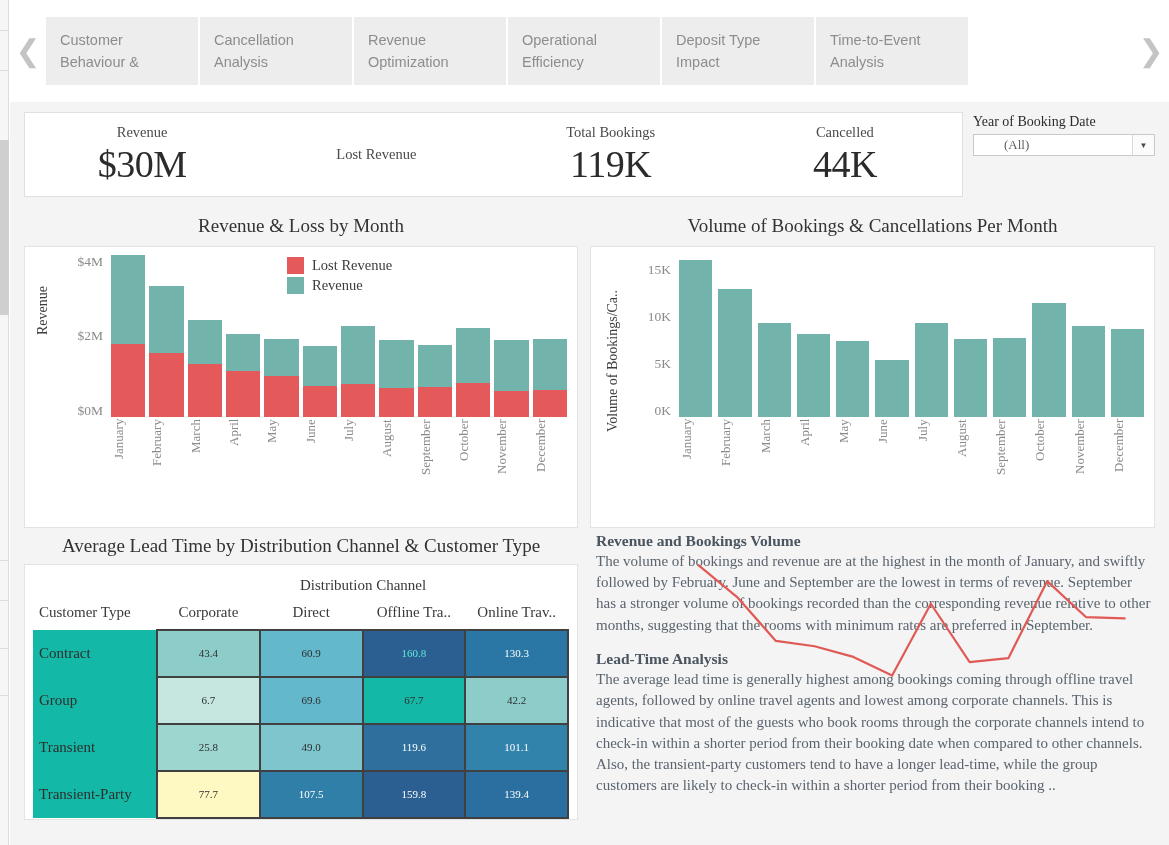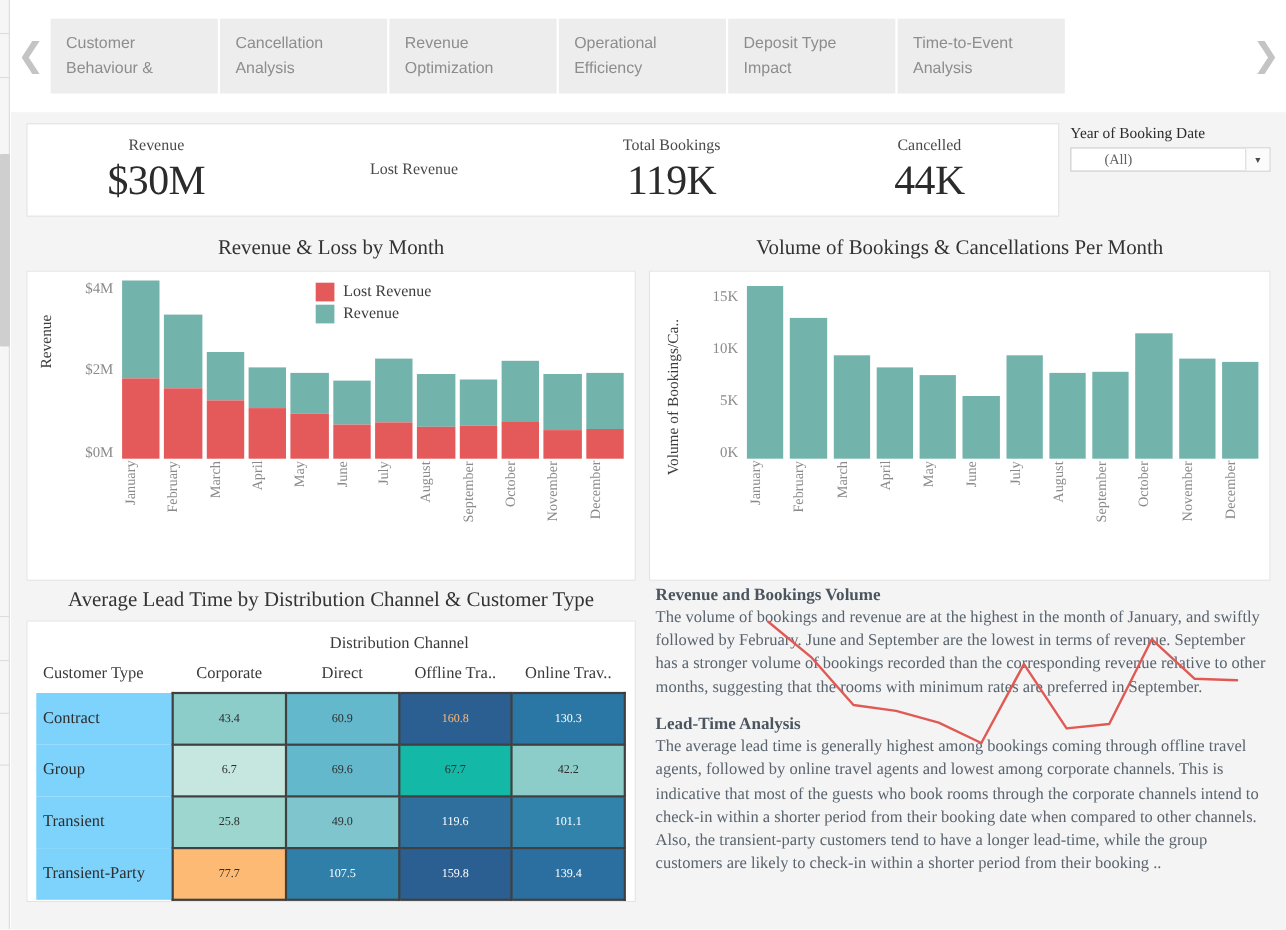--- a/index.html
+++ b/index.html
@@ -168,21 +168,21 @@
     padding: 6px 0 10px 0; margin-left: 124px;
   }
   .tbl { width: 100%; border-collapse: collapse; table-layout: fixed; }
   .tbl th {
     font-weight: normal; font-size: 15px; color: #3a3a3a;
     padding: 0 6px 8px 6px; text-align: center;
   }
   .tbl th.rowhead { text-align: left; width: 124px; }
   .tbl td.rowhead {
     text-align: left; font-size: 15px; color: #2e2e2e;
-    padding: 0 6px; background: #7dd3fc;
+    padding: 0 6px; background: #14b8a6;
   }
   .tbl td.cell {
     text-align: center; font-size: 11px; height: 47px;
     border: 2px solid #404040;
   }
 
   
   .narrative { padding: 4px 4px 0 6px; }
   .nar-h { font-size: 15.5px; font-weight: bold; color: #4a5560; margin-bottom: 1px; }
   .nar-p { font-size: 15px; color: #5a646e; line-height: 1.42; }
@@ -354,40 +354,40 @@
                 <th>Direct</th>
                 <th>Offline Tra..</th>
                 <th>Online Trav..</th>
               </tr>
             </thead>
           <tbody id="tbl-body">
               <tr>
                 <td class="rowhead">Contract</td>
                 <td class="cell" style="background: rgb(140, 205, 201); color: rgb(46, 46, 46);">43.4</td>
                 <td class="cell" style="background: rgb(99, 184, 203); color: rgb(46, 46, 46);">60.9</td>
-                <td class="cell" style="background: rgb(43, 95, 146); color: #fdba74;">160.8</td>
+                <td class="cell" style="background: rgb(43, 95, 146); color: #5eead4;">160.8</td>
                 <td class="cell" style="background: rgb(42, 118, 164); color: rgb(255, 255, 255);">130.3</td>
               </tr>
               <tr>
                 <td class="rowhead">Group</td>
                 <td class="cell" style="background: rgb(197, 231, 223); color: rgb(46, 46, 46);">6.7</td>
                 <td class="cell" style="background: rgb(99, 184, 203); color: rgb(46, 46, 46);">69.6</td>
                 <td class="cell" style="background: #14b8a6; color: rgb(46, 46, 46);">67.7</td>
                 <td class="cell" style="background: rgb(140, 205, 201); color: rgb(46, 46, 46);">42.2</td>
               </tr>
               <tr>
                 <td class="rowhead">Transient</td>
                 <td class="cell" style="background: rgb(157, 214, 207); color: rgb(46, 46, 46);">25.8</td>
                 <td class="cell" style="background: rgb(126, 197, 205); color: rgb(46, 46, 46);">49.0</td>
                 <td class="cell" style="background: rgb(47, 111, 158); color: rgb(255, 255, 255);">119.6</td>
                 <td class="cell" style="background: rgb(49, 131, 172); color: rgb(255, 255, 255);">101.1</td>
               </tr>
               <tr>
                 <td class="rowhead">Transient-Party</td>
-                <td class="cell" style="background: #fdba74; color: rgb(46, 46, 46);">77.7</td>
+                <td class="cell" style="background: #fef9c3; color: rgb(46, 46, 46);">77.7</td>
                 <td class="cell" style="background: rgb(47, 127, 169); color: rgb(255, 255, 255);">107.5</td>
                 <td class="cell" style="background: rgb(43, 95, 146); color: rgb(255, 255, 255);">159.8</td>
                 <td class="cell" style="background: rgb(42, 111, 159); color: rgb(255, 255, 255);">139.4</td>
               </tr>
             </tbody>
         </table>
       </div>
 
     </div>
 

